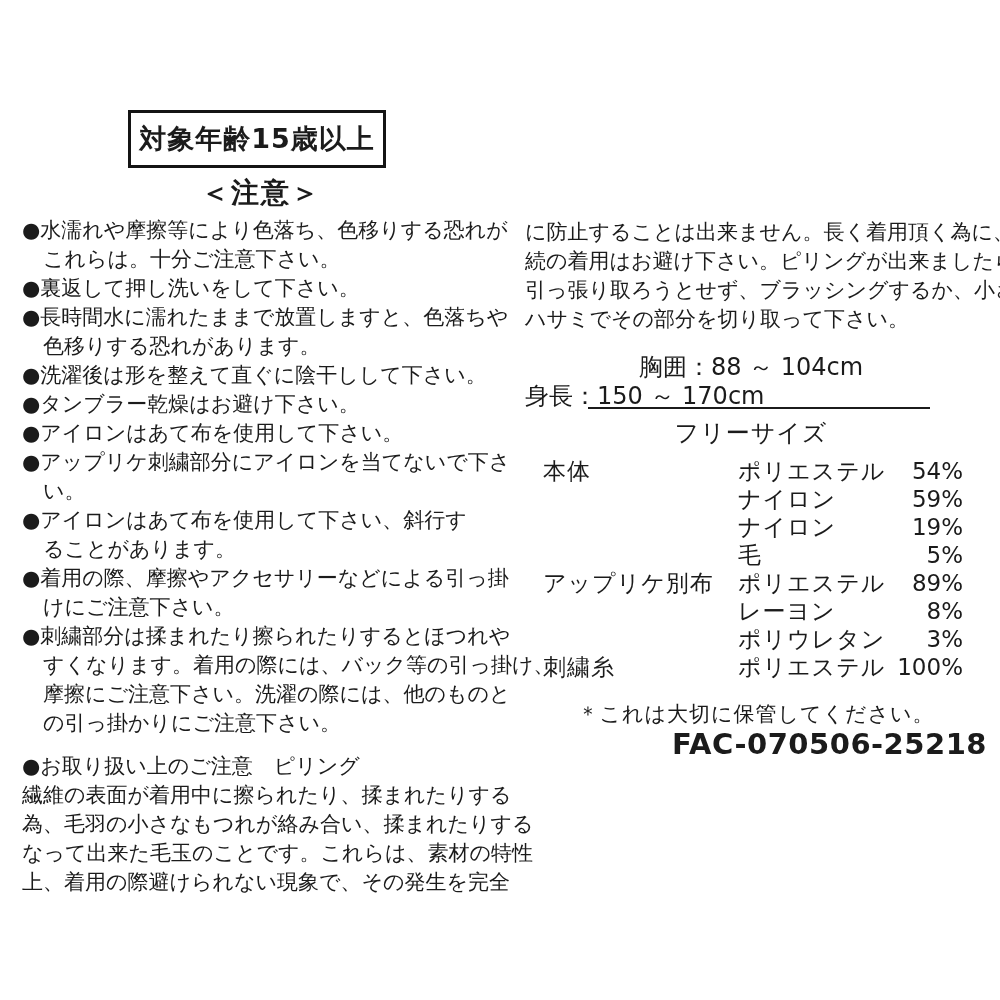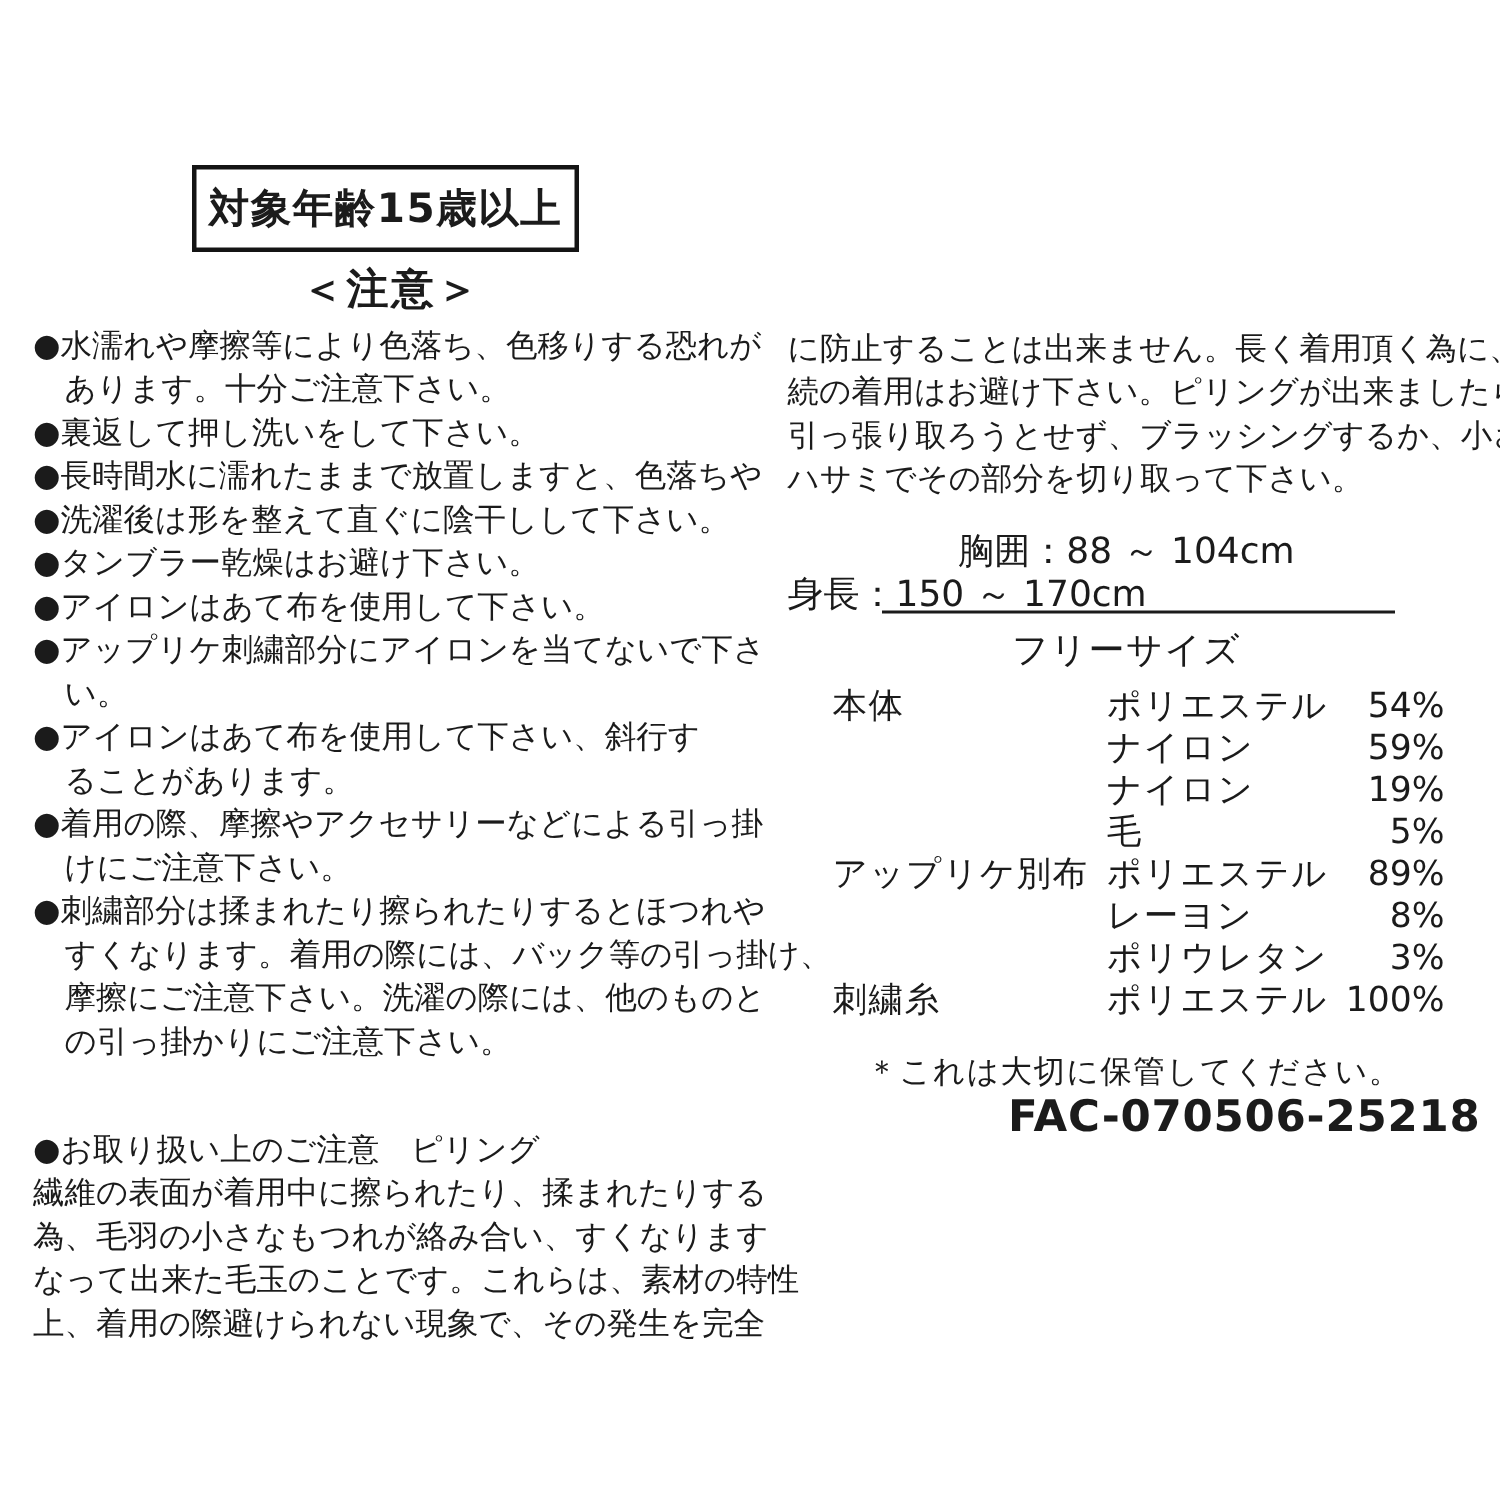--- a/index.html
+++ b/index.html
@@ -32,59 +32,60 @@
   .cont-para{left:525px;top:218px;width:470px;font-size:21px;line-height:29px;}
   .cont-para .line{white-space:nowrap;}
   
   .size-chest{left:525px;top:351px;width:452px;text-align:center;font-size:24px;white-space:nowrap;}
   .size-height{left:525px;top:380px;width:452px;text-align:left;font-size:24px;white-space:nowrap;}
   .size-rule{left:588px;top:407px;width:342px;height:2px;background:#1b1b1b;}
   .size-free{left:525px;top:417px;width:452px;text-align:center;font-size:24px;letter-spacing:1px;}
   
   .materials{left:543px;top:457px;width:420px;font-size:23px;}
   .materials .row{position:relative;height:28px;line-height:28px;white-space:nowrap;}
-  .materials .part{position:absolute;left:12px;letter-spacing:1px;}
+  .materials .part{position:absolute;left:0;letter-spacing:1px;}
   .materials .mat{position:absolute;left:195px;letter-spacing:1px;}
   .materials .pct{position:absolute;right:0;text-align:right;}
   
   .keep-note{left:525px;top:700px;width:462px;text-align:center;font-size:21px;letter-spacing:1px;white-space:nowrap;}
   .product-code{left:525px;top:727px;width:462px;text-align:right;font-size:29px;letter-spacing:0.5px;white-space:nowrap;font-weight:bold;}
 </style>
 </head>
 <body>
 
 <div class="abs age-box">対象年齢15歳以上</div>
 
 <div class="abs caution-title">＜注意＞</div>
 
 <div class="abs care-list" id="care-list">
     <div class="line">●水濡れや摩擦等により色落ち、色移りする恐れが</div>
-    <div class="line cont">あります。十分ご注意下さい。</div>
+    <div class="line cont">これらは。十分ご注意下さい。</div>
     <div class="line">●裏返して押し洗いをして下さい。</div>
     <div class="line">●長時間水に濡れたままで放置しますと、色落ちや</div>
+    <div class="line cont">色移りする恐れがあります。</div>
     <div class="line">●洗濯後は形を整えて直ぐに陰干しして下さい。</div>
     <div class="line">●タンブラー乾燥はお避け下さい。</div>
     <div class="line">●アイロンはあて布を使用して下さい。</div>
     <div class="line">●アップリケ刺繍部分にアイロンを当てないで下さ</div>
     <div class="line cont">い。</div>
     <div class="line">●アイロンはあて布を使用して下さい、斜行す</div>
     <div class="line cont">ることがあります。</div>
     <div class="line">●着用の際、摩擦やアクセサリーなどによる引っ掛</div>
     <div class="line cont">けにご注意下さい。</div>
     <div class="line">●刺繍部分は揉まれたり擦られたりするとほつれや</div>
     <div class="line cont">すくなります。着用の際には、バック等の引っ掛け、</div>
     <div class="line cont">摩擦にご注意下さい。洗濯の際には、他のものと</div>
     <div class="line cont">の引っ掛かりにご注意下さい。</div>
   </div>
 
 <div class="abs pilling">
   <div class="line">●お取り扱い上のご注意　ピリング</div>
   <div id="pilling-lines">
       <div class="line">繊維の表面が着用中に擦られたり、揉まれたりする</div>
-      <div class="line">為、毛羽の小さなもつれが絡み合い、すくなります</div>
+      <div class="line">為、毛羽の小さなもつれが絡み合い、揉まれたりする</div>
       <div class="line">なって出来た毛玉のことです。これらは、素材の特性</div>
       <div class="line">上、着用の際避けられない現象で、その発生を完全</div>
     </div>
 </div>
 
 <div class="abs cont-para" id="cont-para">
     <div class="line">に防止することは出来ません。長く着用頂く為に、連</div>
     <div class="line">続の着用はお避け下さい。ピリングが出来ましたら</div>
     <div class="line">引っ張り取ろうとせず、ブラッシングするか、小さな</div>
     <div class="line">ハサミでその部分を切り取って下さい。</div>

